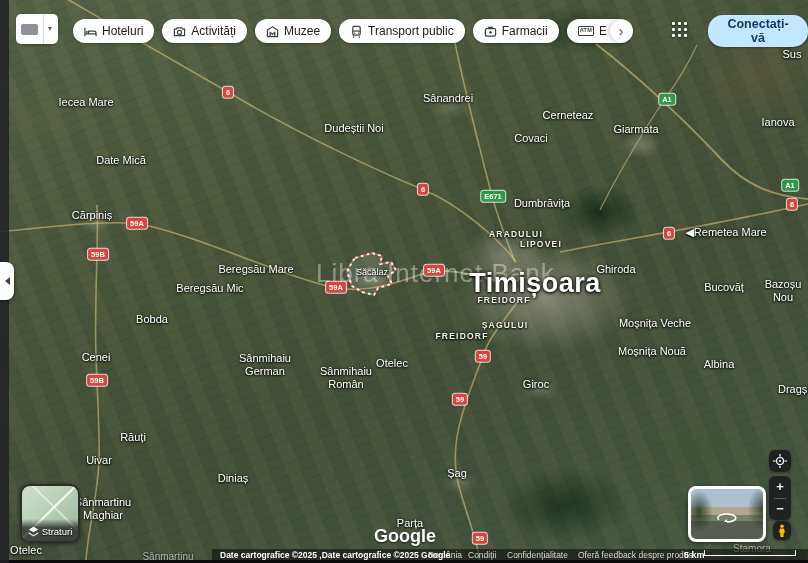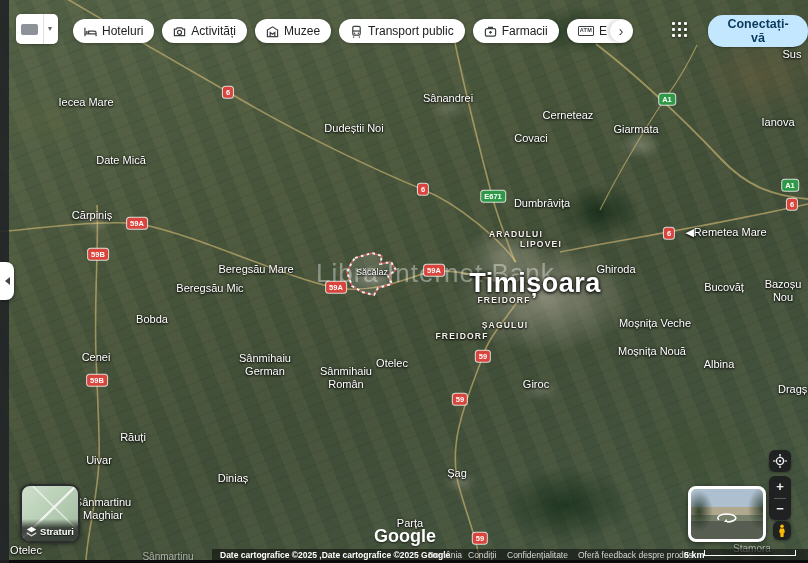--- a/index.html
+++ b/index.html
@@ -79,21 +79,21 @@
 
   
   #layers-btn{position:absolute;left:20px;top:484px;width:60px;height:59px;border-radius:10px;z-index:6;
     border:2px solid #2b2d2e;overflow:hidden;cursor:pointer;box-shadow:0 1px 4px rgba(0,0,0,.5);
     background:linear-gradient(135deg,#cfdfca 0%,#b9cfb6 45%,#9cb89b 100%);}
   #layers-btn .lines{position:absolute;inset:0;background:
      linear-gradient(to bottom right, transparent 46%, rgba(255,255,255,.8) 47%, rgba(255,255,255,.8) 49%, transparent 50%),
      linear-gradient(to top right, transparent 58%, rgba(255,255,255,.6) 59%, rgba(255,255,255,.6) 60%, transparent 61%);}
   #layers-btn .lbl{position:absolute;left:0;right:0;bottom:0;height:22px;
     background:linear-gradient(transparent,rgba(0,0,0,.65) 40%);display:flex;align-items:flex-end;
-    justify-content:center;gap:3px;padding-bottom:4px;color:#fff;font-size:9.5px;font-weight:bold;
+    justify-content:center;gap:3px;padding-bottom:4px;color:#fff;font-size:9.5px;font-weight:normal;
     text-shadow:0 1px 1px rgba(0,0,0,.8);}
 
   
   .ctrl{position:absolute;background:rgba(28,29,32,.92);border-radius:6px;z-index:6;color:#eee;
     display:flex;align-items:center;justify-content:center;cursor:pointer;box-shadow:0 1px 3px rgba(0,0,0,.4);}
   #loc-btn{left:769px;top:450px;width:22px;height:22px;}
   #zoom-ctrl{left:769px;top:476px;width:22px;height:44px;flex-direction:column;justify-content:space-between;padding:2px 0;}
   #zoom-ctrl .zbtn{width:100%;text-align:center;font-size:13px;font-weight:bold;color:#f1f1f1;line-height:18px;cursor:pointer;}
   #zoom-ctrl .div{width:12px;height:1px;background:#5a5a5a;}
   #pegman-btn{left:773px;top:521px;width:18px;height:19px;}

